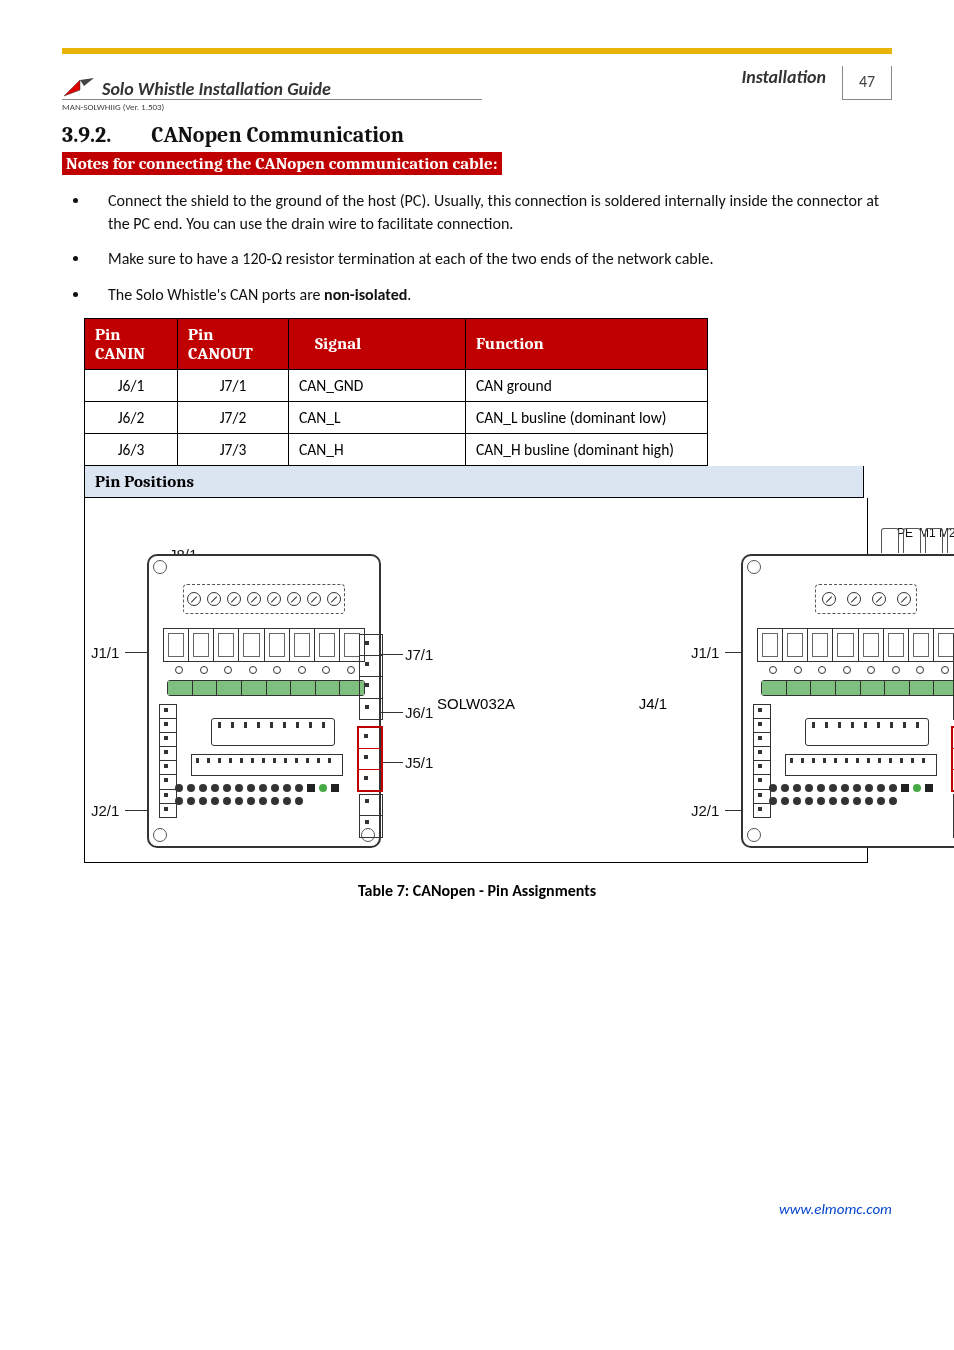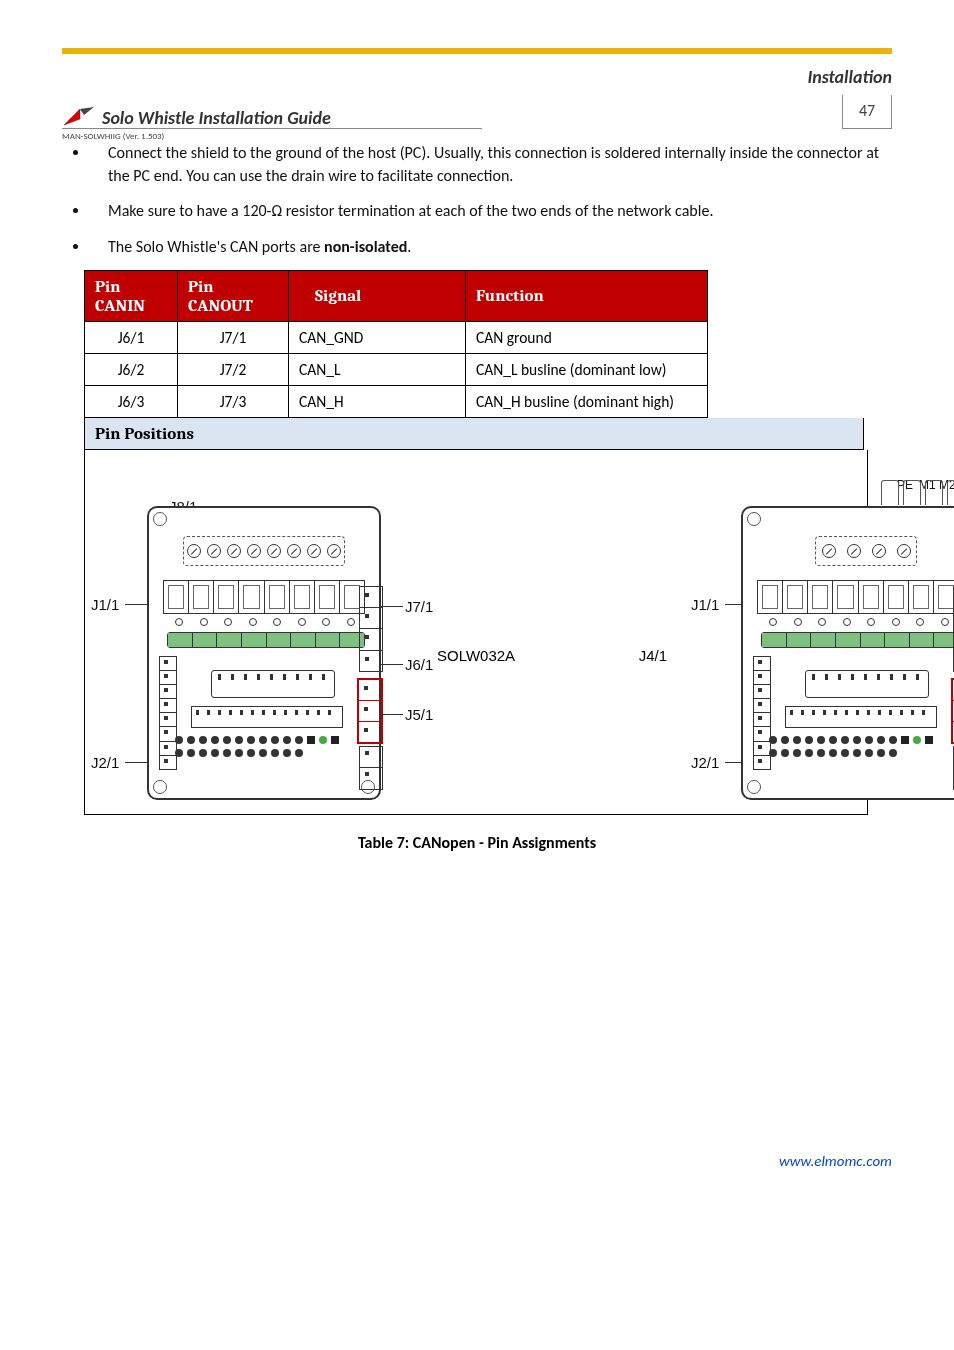--- a/index.html
+++ b/index.html
@@ -33,23 +33,22 @@
   .logo-sq svg { display:block; }
   .doc-title {
     font-style: italic;
     font-weight: 600;
     font-size: 18px;
     color: #333;
     padding-bottom: 0;
   }
   .header-right {
     display: flex;
-    align-items: flex-end;
-    gap: 7px;
-    flex-direction: column;
+    align-items: flex-start;
+    gap: 16px;
   }
   .section-label {
     font-style: italic;
     font-weight: 700;
     font-size: 18px;
     color: #333;
   }
   .page-no-box {
     border: 1px solid #888;
     border-top: none;
@@ -272,21 +271,25 @@
       </div>
       <div class="header-right">
         <span class="section-label">Installation</span>
         <span class="page-no-box">47</span>
       </div>
     </div>
     <div class="ver-line">MAN-SOLWHIIG (Ver. 1.503)</div>
   </div>
 
   
-
+  <div class="h2">
+    <span class="num">3.9.2.</span><span>CANopen Communication</span>
+  </div>
+
+  <div class="notes-banner">Notes for connecting the CANopen communication cable:</div>
 
   <ul class="bullets">
     <li>Connect the shield to the ground of the host (PC). Usually, this connection is soldered internally inside the connector at the PC end. You can use the drain wire to facilitate connection.</li>
     <li>Make sure to have a 120-Ω resistor termination at each of the two ends of the network cable.</li>
     <li>
       <span>The Solo Whistle's CAN ports are </span><span class="bold">non-isolated</span><span>.</span>
     </li>
   </ul>
 
   

